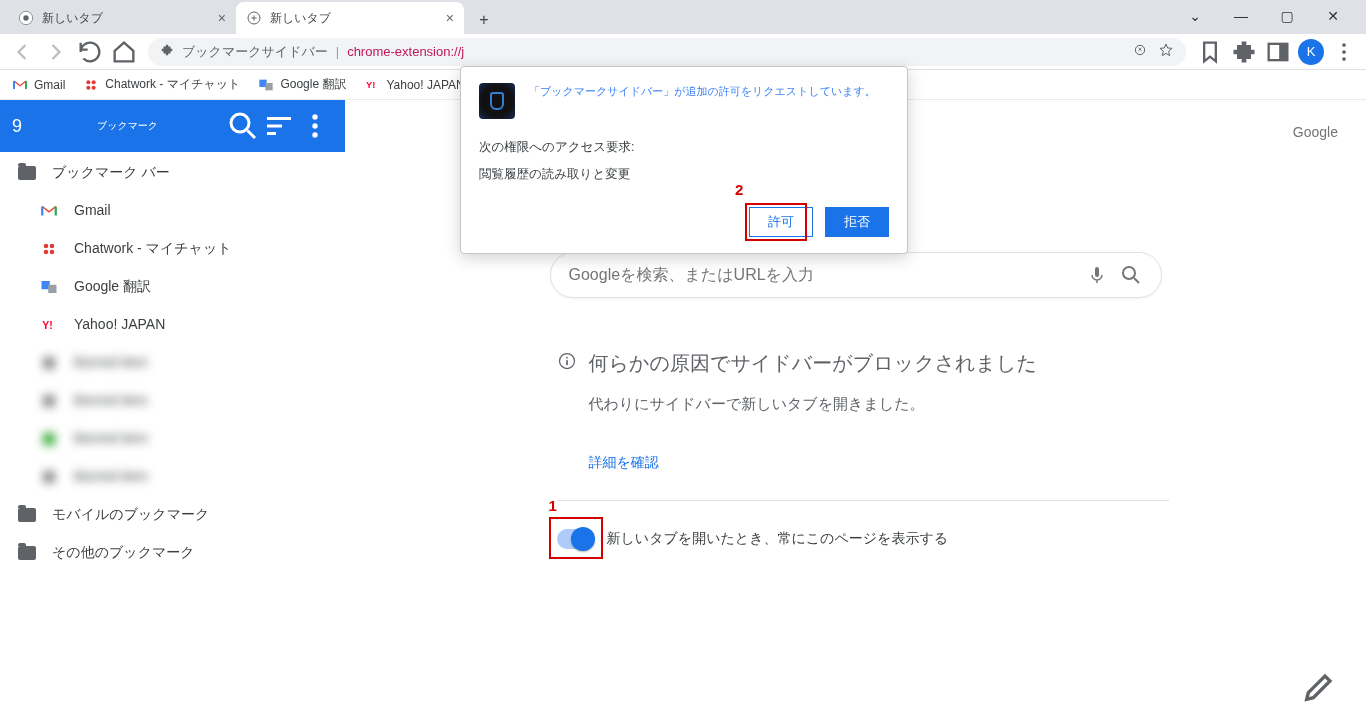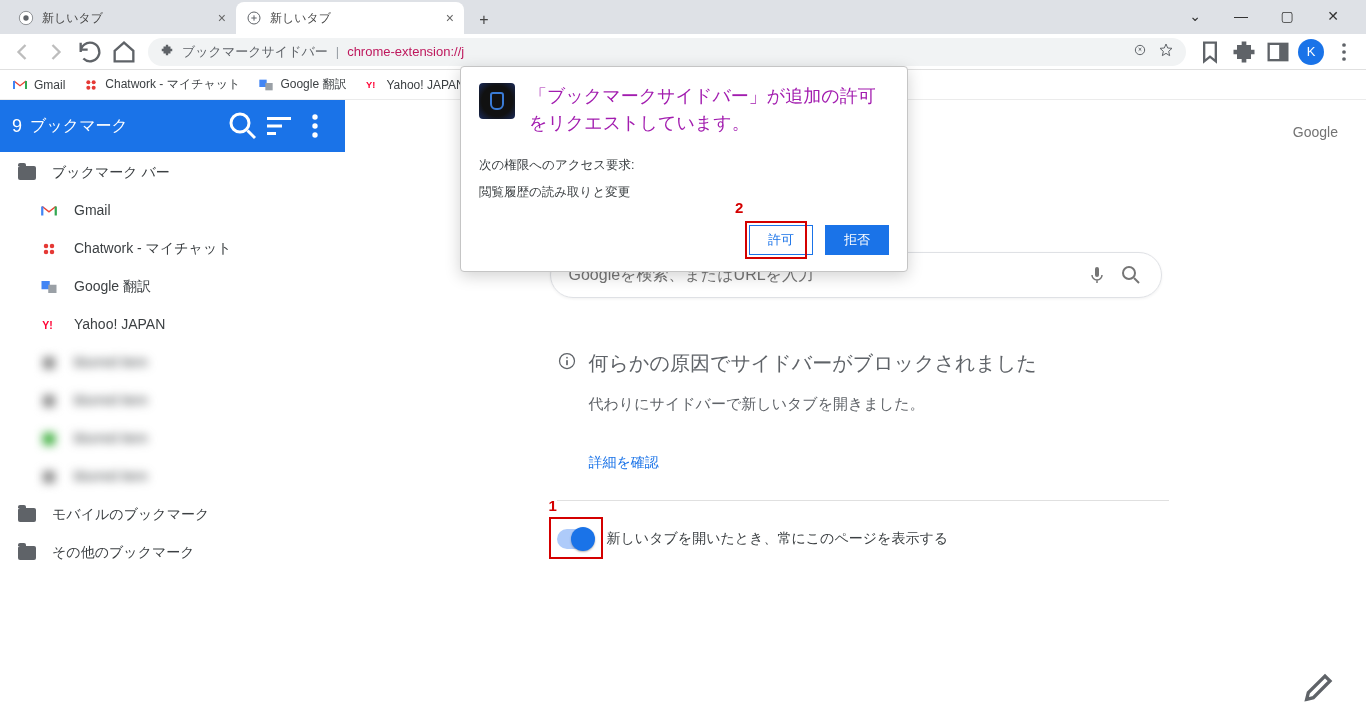--- a/index.html
+++ b/index.html
@@ -35,21 +35,21 @@
 .bm-item { display: flex; align-items: center; gap: 6px; cursor: pointer; }
 .bm-item .icon { width: 16px; height: 16px; display: flex; align-items: center; justify-content: center; }
 
 
 .content { display: flex; height: calc(100% - 100px); position: relative; }
 
 
 .sidebar { width: 345px; background: #fff; display: flex; flex-direction: column; }
 .sidebar-header { height: 52px; background: #1a73e8; color: #fff; display: flex; align-items: center; padding: 0 12px; }
 .sidebar-header .count { font-size: 18px; font-weight: 400; margin-right: 8px; }
-.sidebar-header .title { font-size: 16px; flex: 1; }
+.sidebar-header .title { font-size: 10px; flex: 1; text-align: center; }
 .sidebar-header .hicon { width: 36px; height: 36px; display: flex; align-items: center; justify-content: center; cursor: pointer; }
 .sidebar-list { flex: 1; padding: 12px 0; overflow: auto; }
 .sb-row { height: 38px; display: flex; align-items: flex-start; padding: 0 18px; gap: 16px; font-size: 14px; color: #3c4043; cursor: pointer; }
 .sb-row.folder { font-weight: 500; }
 .sb-row.sub { padding-left: 40px; }
 .sb-row .icon { width: 18px; height: 18px; display: flex; align-items: center; justify-content: center; flex-shrink: 0; }
 .sb-row .label { white-space: nowrap; }
 .sb-row.blur .icon, .sb-row.blur .label { filter: blur(5px); }
 .folder-icon { width: 18px; height: 14px; background: #5f6368; border-radius: 2px; position: relative; }
 .folder-icon::before { content: ''; position: absolute; top: -3px; left: 0; width: 8px; height: 3px; background: #5f6368; border-radius: 2px 2px 0 0; }
@@ -73,21 +73,21 @@
 .anno-box { position: absolute; border: 2px solid #d40000; }
 .anno-label { position: absolute; color: #d40000; font-weight: bold; font-size: 15px; }
 
 .fab-edit { position: absolute; bottom: 22px; right: 26px; width: 40px; height: 40px; display: flex; align-items: center; justify-content: center; color: #5f6368; cursor: pointer; }
 
 
 .perm-dialog { position: absolute; top: 66px; left: 460px; width: 448px; background: #fff; border: 1px solid #c5c5c5; border-radius: 4px; box-shadow: 0 4px 16px rgba(0,0,0,0.18); padding: 16px 18px; z-index: 50; }
 .perm-head { display: flex; gap: 14px; align-items: flex-start; }
 .perm-icon { width: 36px; height: 36px; background: radial-gradient(circle, #111 0%, #111 60%, #1a2a5a 100%); border-radius: 4px; display: flex; align-items: center; justify-content: center; }
 .perm-icon-inner { width: 14px; height: 18px; border: 2px solid #3a7bd5; border-radius: 3px 3px 6px 6px; }
-.perm-title { font-size: 18px; color: #a21caf; line-height: 1.5; flex: 1; }
+.perm-title { font-size: 11px; color: #3b82f6; line-height: 1.5; flex: 1; }
 .perm-body { margin-top: 20px; font-size: 12.5px; color: #3c4043; }
 .perm-body .sub { margin-top: 10px; }
 .perm-actions { margin-top: 24px; display: flex; justify-content: flex-end; gap: 12px; }
 .btn { height: 30px; padding: 0 18px; font-size: 13px; border-radius: 0; cursor: pointer; display: flex; align-items: center; }
 .btn-allow { background: #fff; border: 1px solid #1a73e8; color: #1a73e8; }
 .btn-deny { background: #1a73e8; border: 1px solid #1a73e8; color: #fff; }
 
 svg { width: 100%; height: 100%; }
 </style>
 </head>

